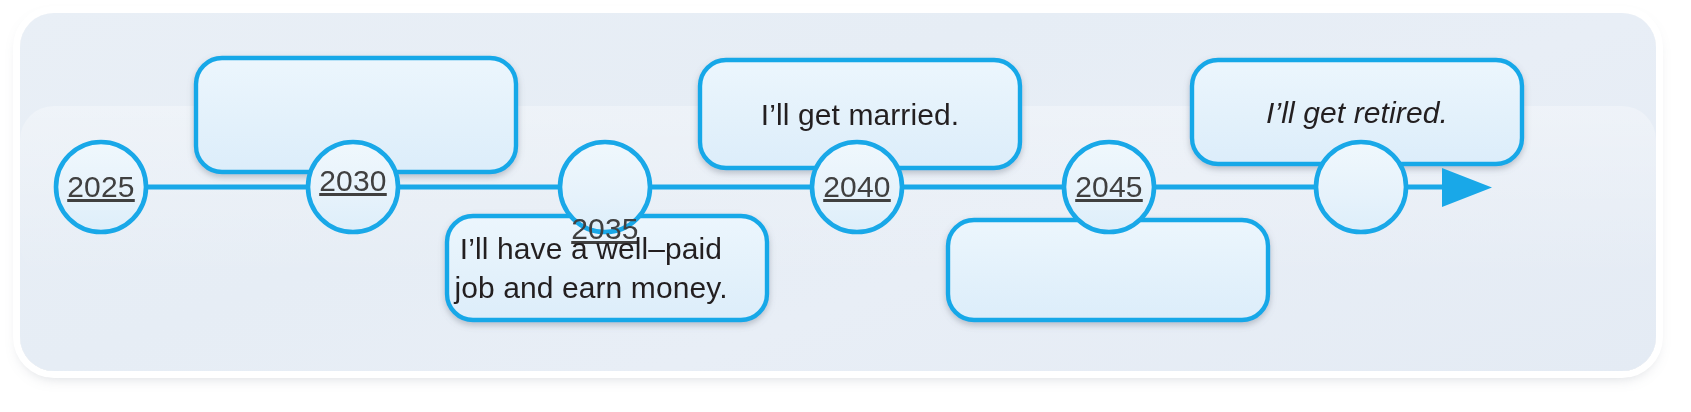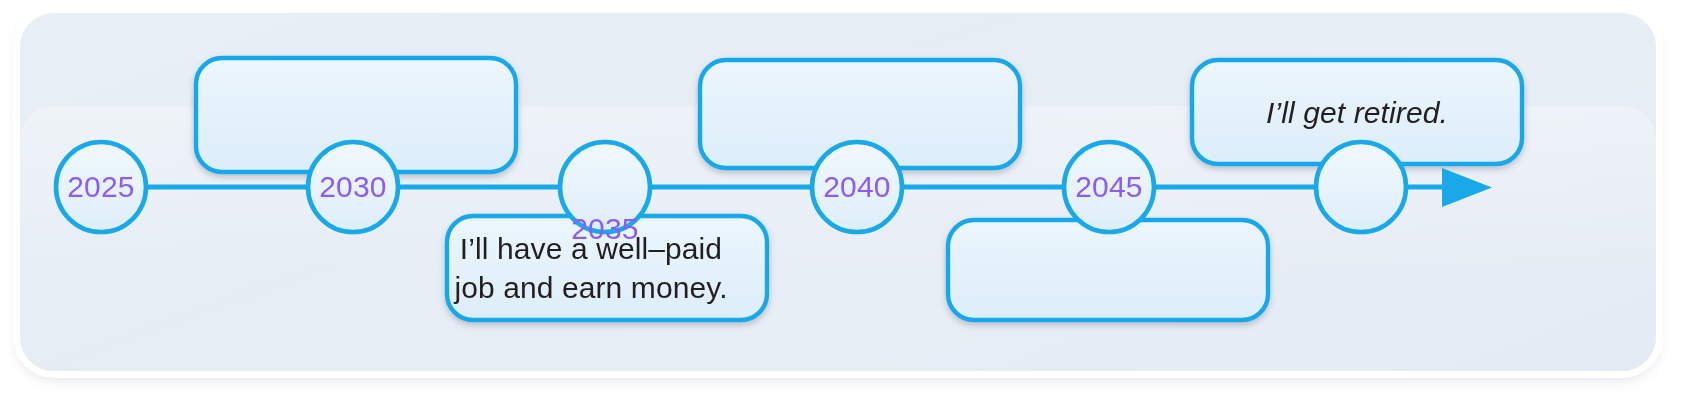--- a/index.html
+++ b/index.html
@@ -61,24 +61,25 @@
     line-height: 1.30;
     letter-spacing: 0.1px;
     white-space: pre-line;
     pointer-events: none;
   }
   .year-label {
     position: absolute;
     display: flex;
     align-items: center;
     justify-content: center;
-    color: #8b5cf6;
+    color: #404040;
     font-size: 30px;
     letter-spacing: 0.2px;
     pointer-events: none;
+    text-decoration: underline;
   }
 </style>
 </head>
 <body>
 
 <div id="stage">
 
   <div id="panel"></div>
 
   <svg id="svg-layer" viewBox="0 0 1691 412" xmlns="http://www.w3.org/2000/svg">
@@ -115,22 +116,23 @@
       <circle cx="101" cy="187" r="45" fill="url(#nodeGrad)" stroke="#19A8E8" stroke-width="4.6"></circle>
       <circle cx="353" cy="187" r="45" fill="url(#nodeGrad)" stroke="#19A8E8" stroke-width="4.6"></circle>
       <circle cx="605" cy="187" r="45" fill="url(#nodeGrad)" stroke="#19A8E8" stroke-width="4.6"></circle>
       <circle cx="857" cy="187" r="45" fill="url(#nodeGrad)" stroke="#19A8E8" stroke-width="4.6"></circle>
       <circle cx="1109" cy="187" r="45" fill="url(#nodeGrad)" stroke="#19A8E8" stroke-width="4.6"></circle>
       <circle cx="1361" cy="187" r="45" fill="url(#nodeGrad)" stroke="#19A8E8" stroke-width="4.6"></circle>
     </g>
   </svg>
 
   <div class="year-label" style="left:56px; top:165px; width:90px; height:44px;">2025</div>
-  <div class="year-label" style="left:308px; top:165px; width:90px; height:44px;">2030</div>
+  <div class="year-label" style="left:308px; top:159px; width:90px; height:44px;">2030</div>
   <div class="year-label" style="left:560px; top:165px; width:90px; height:44px;margin-top:42px;">2035</div>
   <div class="year-label" style="left:812px; top:165px; width:90px; height:44px;">2040</div>
   <div class="year-label" style="left:1064px; top:165px; width:90px; height:44px;">2045</div>
 
   <div class="bubble-text" style="left:431px; top:216px; width:320px; height:104px;">I’ll have a well–paid
 job and earn money.</div>
+  <div class="bubble-text" style="left:700px; top:60px; width:320px; height:108px;">I’ll get married.</div>
   <div class="bubble-text" style="left:1192px; top:60px; width:330px; height:104px;font-style:italic;">I’ll get retired.</div>
 
 </div>
 
 </body></html>

